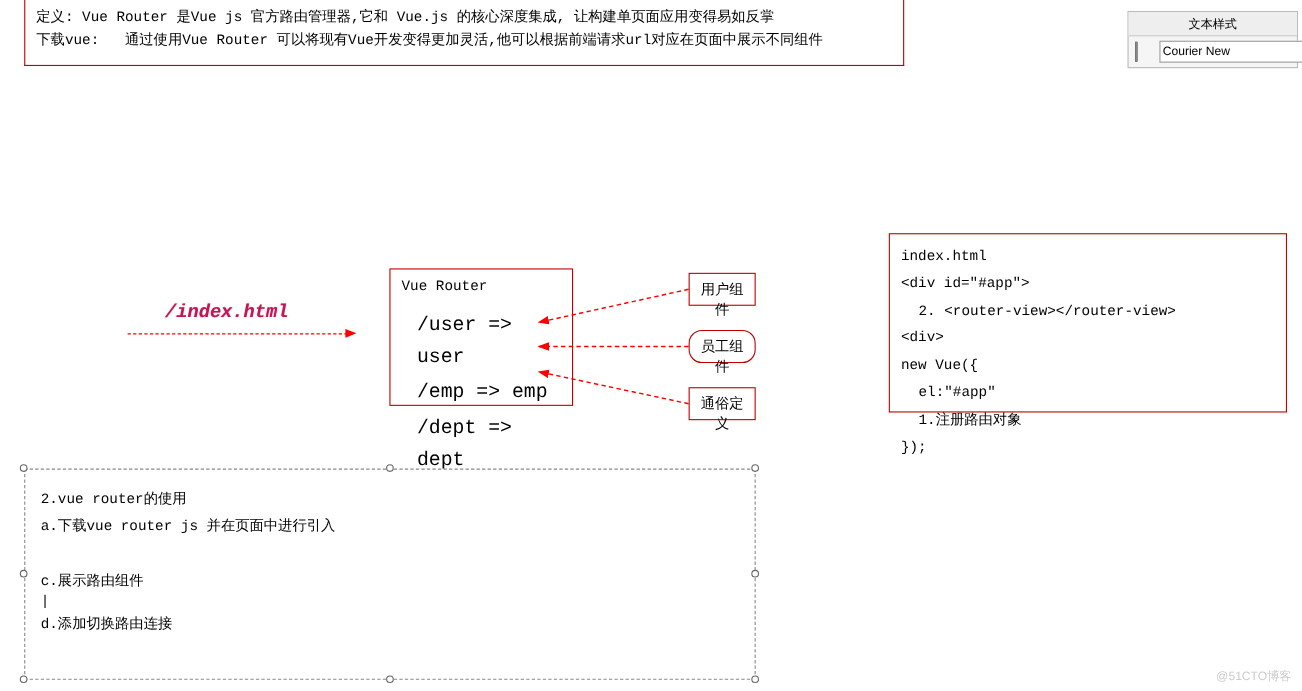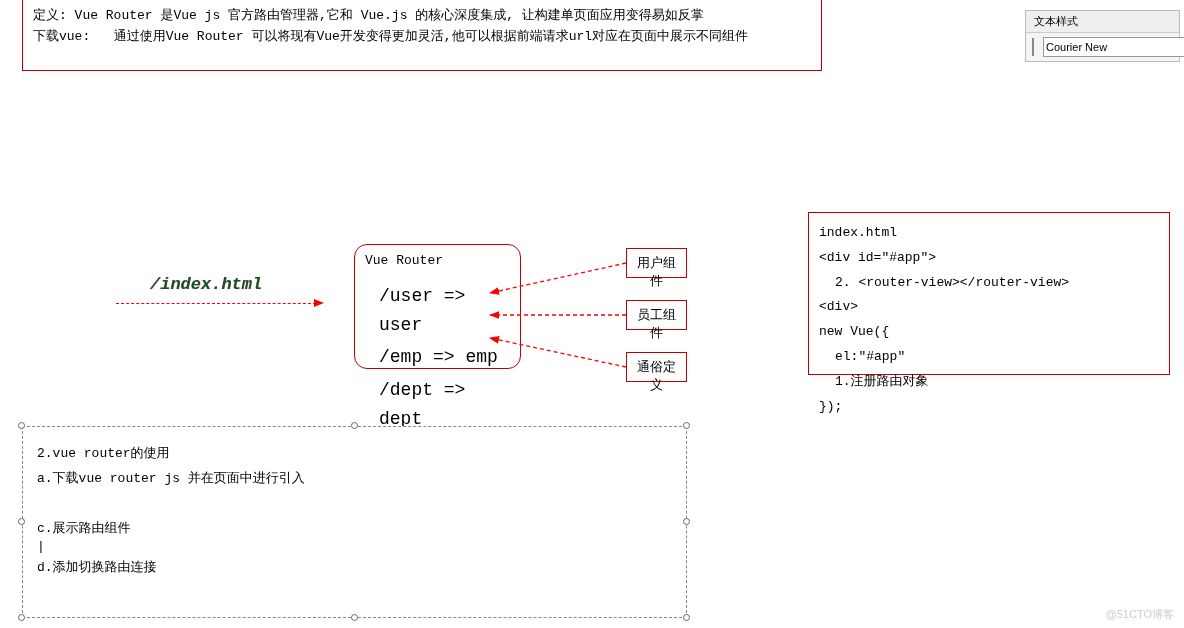--- a/index.html
+++ b/index.html
@@ -13,44 +13,44 @@
     overflow: hidden;
   }
   .box {
     position: absolute;
     border: 1px solid #c00000;
     background: #fff;
     padding: 6px 10px;
     line-height: 1.6;
   }
   .def-box {
-    left: 22px; top: 0; width: 800px; height: 71px;
+    left: 22px; top: 0; width: 800px; height: 60px;
     border-top: none;
   }
   .router-box {
-    left: 354px; top: 244px; width: 167px; height: 125px; border-radius: 13px;
+    left: 354px; top: 244px; width: 167px; height: 125px;
   }
   .router-box .title { margin-bottom: 10px; }
   .router-box .route { margin: 4px 0 4px 14px; font-size: 18px; }
   .comp-box {
     width: 61px; height: 30px; text-align: center; line-height: 18px;
   }
   .comp-user { left: 626px; top: 248px; }
-  .comp-emp  { left: 626px; top: 300px; }
+  .comp-emp  { left: 626px; top: 300px; border-radius: 12px; }
   .comp-dept { left: 626px; top: 352px; }
   .code-box {
     left: 808px; top: 212px; width: 362px; height: 163px;
     font-family: "Courier New", monospace; font-size: 13px;
   }
   .code-box div { margin: 4px 0; }
   .code-box .indent { margin-left: 16px; }
 
   .index-label {
     position: absolute; left: 150px; top: 275px;
-    color: #14532d; font-weight: bold; font-style: italic;
+    color: #be185d; font-weight: bold; font-style: italic;
     font-size: 17px; text-shadow: 0 0 1px #ff8080;
   }
   .dashed-arrow {
     position: absolute; left: 116px; top: 303px; width: 200px; height: 0;
     border-top: 1.5px dashed #ff0000;
   }
   .dashed-arrow::after {
     content: ''; position: absolute; right: -8px; top: -5px;
     border-left: 10px solid #ff0000;
     border-top: 4px solid transparent;
@@ -76,24 +76,24 @@
   .h-bl { left: 18px; top: 614px; }
   .h-bc { left: 351px; top: 614px; }
   .h-br { left: 683px; top: 614px; }
 
   .text-style-panel {
     position: absolute; right: 4px; top: 10px; width: 155px;
     background: #f5f5f5; border: 1px solid #bbb;
     font-family: "Microsoft YaHei", sans-serif; font-size: 11px;
   }
   .text-style-panel .title {
-    padding: 3px 8px; border-bottom: 1px solid #ccc; background: #eee;
+    padding: 3px 8px; border-bottom: 1px solid #ccc; background: #eee; text-align: center;
   }
   .text-style-panel .row {
-    display: flex; align-items: center; padding: 4px 6px; gap: 9px;
+    display: flex; align-items: center; padding: 4px 6px; gap: 20px;
   }
   .swatch { width: 18px; height: 18px; background: #000; border: 1px solid #888; }
   .font-select {
     flex: 1; height: 20px; font-size: 11px; border: 1px solid #999;
     font-family: inherit; padding: 1px 2px;
   }
 
   .watermark {
     position: absolute; right: 10px; bottom: 6px;
     color: #ccc; font-size: 11px; font-family: Arial, sans-serif;

